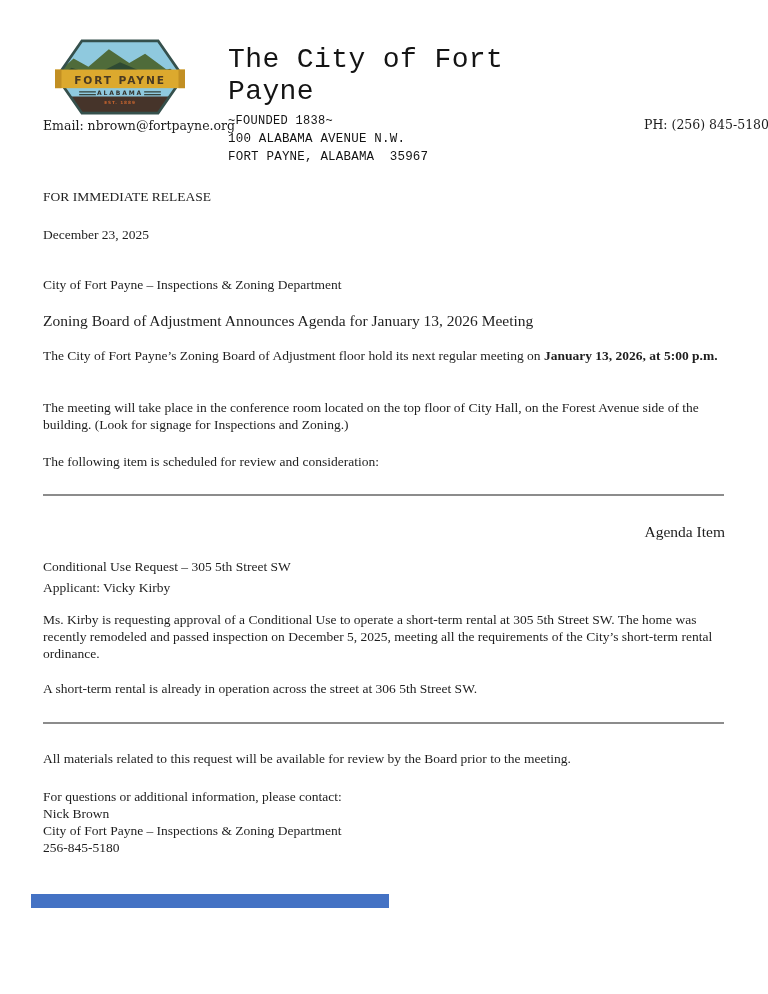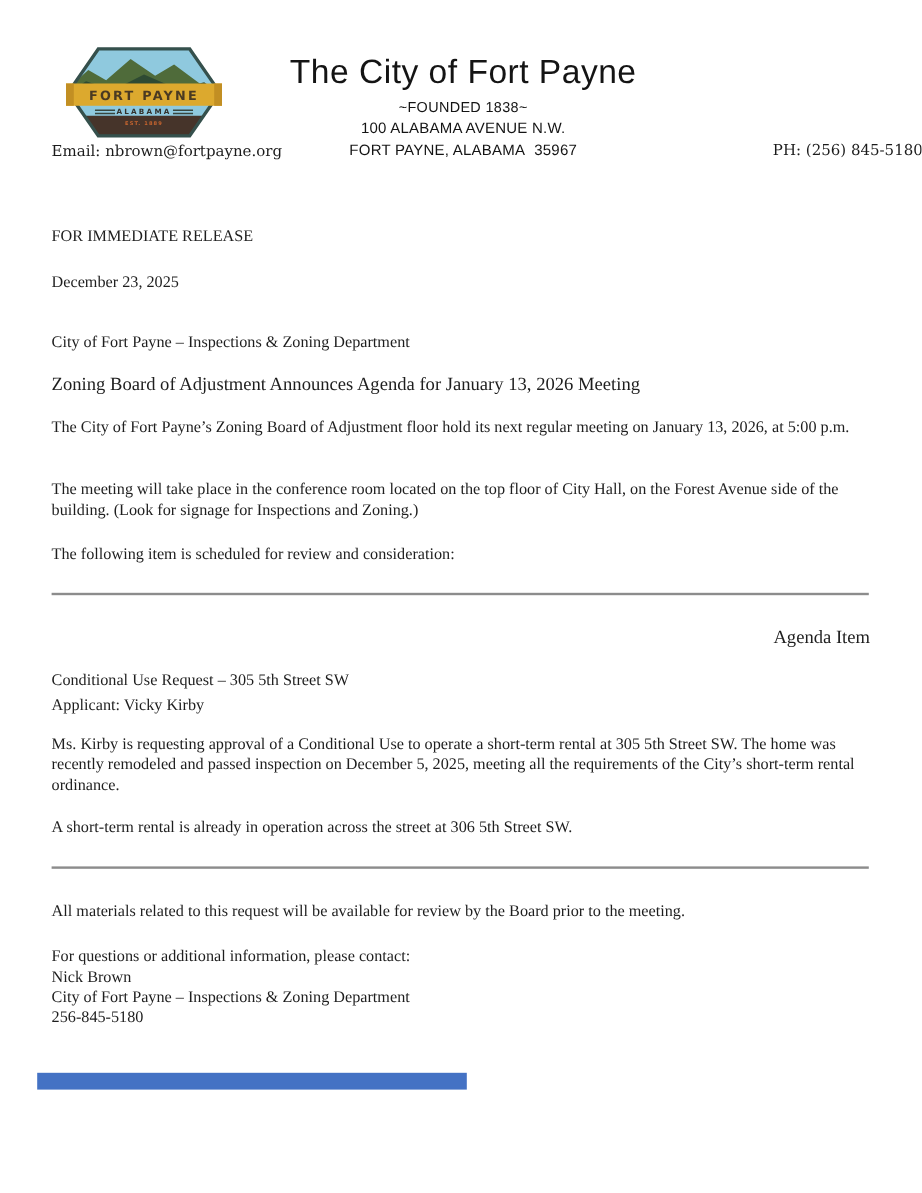--- a/index.html
+++ b/index.html
@@ -3,36 +3,36 @@
 <meta charset="utf-8">
 <style>
   html,body{margin:0;padding:0;background:#ffffff;}
   .page{position:relative;width:768px;height:994px;background:#ffffff;overflow:hidden;
         font-family:"Liberation Serif", serif;color:#1e1e1e;padding-left:47px;}
 
   
   .logo{position:absolute;left:55px;top:37px;width:130px;height:80px;}
   .email-line{position:absolute;left:43px;top:118px;font-family:"DejaVu Serif", serif;
               font-size:12.5px;color:#1b1b1b;}
-  .head-center{position:absolute;left:228px;top:44px;width:316px;text-align:center;
-               font-family:Liberation Sans, sans-serif;color:#141414;}
+  .head-center{position:absolute;left:228px;top:44px;width:316px;text-align:left;
+               font-family:Liberation Mono, monospace;color:#141414;}
   .head-title{font-size:28px;line-height:32px;letter-spacing:0.4px;}
   .head-founded{font-size:12px;margin-top:6px;letter-spacing:0.3px;}
   .head-addr{font-size:12.5px;margin-top:4px;letter-spacing:0.2px;}
   .phone-line{position:absolute;right:46px;top:117px;font-family:"DejaVu Serif", serif;
               font-size:12.5px;color:#1b1b1b;}
 
   
   .blk{position:absolute;left:43px;width:682px;font-size:13.5px;line-height:16.5px;color:#1e1e1e;}
   .headline{font-size:15.5px;line-height:19px;}
   .section-head{font-size:15.5px;line-height:19px;text-align:right;}
   .rule{position:absolute;left:43px;width:681px;height:2px;background:#8c8c8c;}
   .contact .cline{line-height:17px;}
   .para3{line-height:17px;}
-  b{font-weight:normal;text-align:right;}
+  b{font-weight:bold;text-align:right;}
 
   
   .accent-bar{position:absolute;left:31px;top:894px;width:358px;height:14px;background:#4472c4;}
 </style>
 </head>
 <body>
 
 <div class="page">
 
   <svg class="logo" viewBox="0 0 140 84" xmlns="http://www.w3.org/2000/svg">

